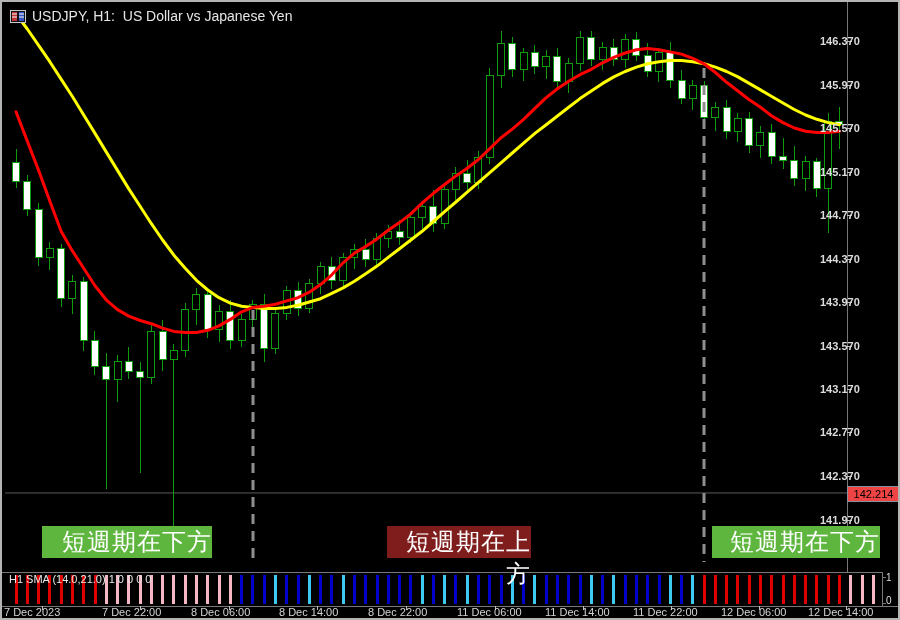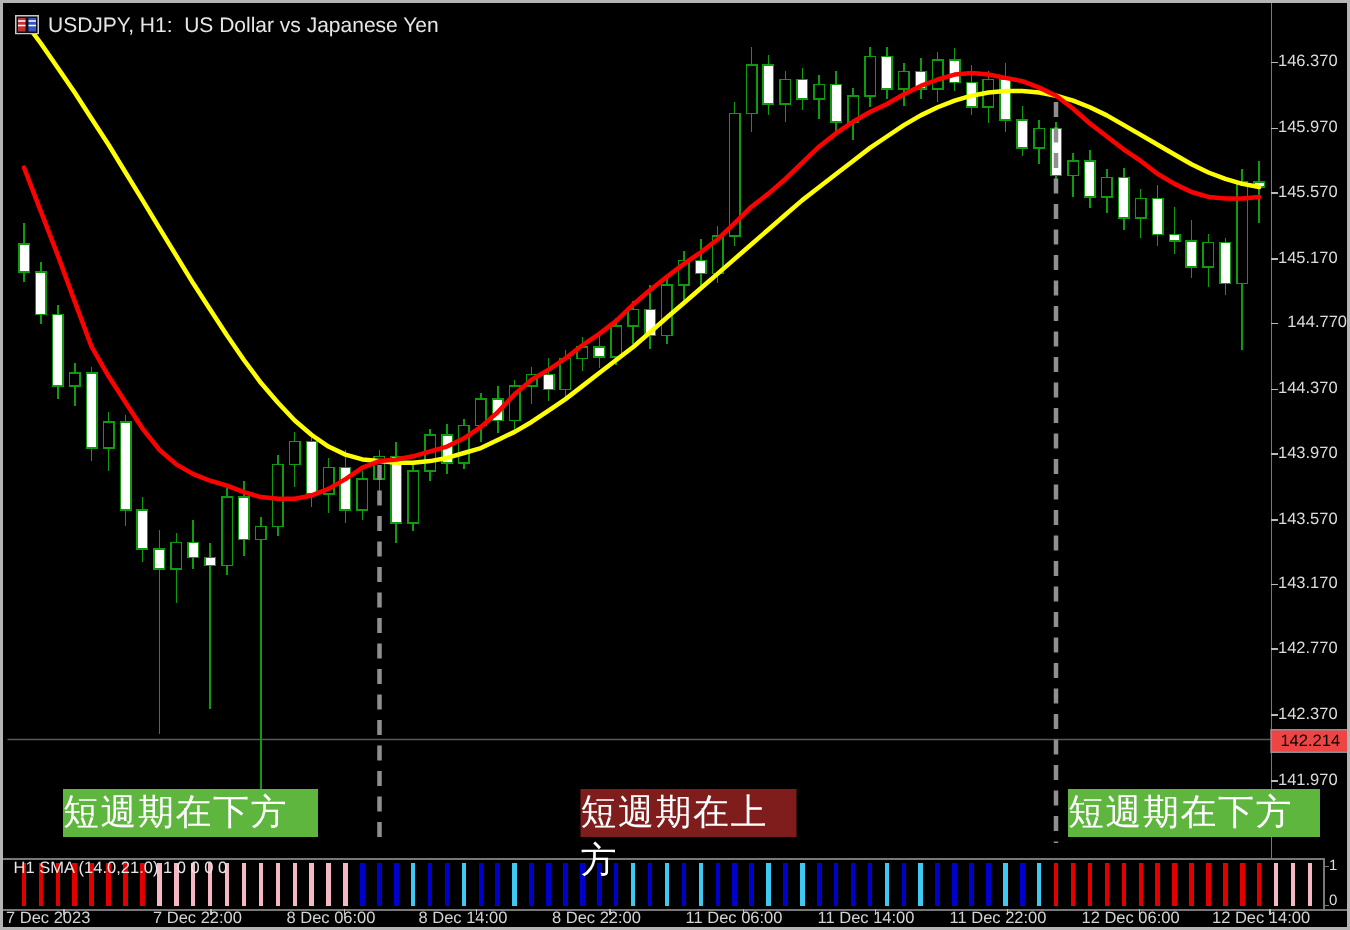--- a/index.html
+++ b/index.html
@@ -4,26 +4,26 @@
 <style>
   html,body{margin:0;padding:0;background:#222;}
   #stage{position:relative;width:900px;height:620px;background:#000;box-sizing:border-box;
          border:2px solid #b4b4b4;overflow:hidden;
          font-family:"Liberation Sans","DejaVu Sans",sans-serif;}
   #chart-svg{position:absolute;left:0;top:0;width:896px;height:616px;}
   .abs{position:absolute;}
   .title-bar{left:8px;top:6px;display:flex;align-items:center;gap:6px;color:#e6e6e6;
              font-size:14px;white-space:pre;}
   .px-label{color:#dcdcdc;font-size:11px;line-height:12px;}
-  .price-axis-label{left:850px;width:46px;text-align:left;}
+  .price-axis-label{left:818px;width:46px;text-align:left;font-weight:bold;}
   .time-label{top:604px;color:#d4d4d4;font-size:11px;white-space:nowrap;}
   .price-tag{left:845px;width:51px;height:14px;background:#ef4444;color:#000;
              font-size:11px;line-height:14px;text-align:center;border:1px solid #8792a0;}
   .trend-label{top:524px;height:32px;color:#fff;font-size:24px;line-height:32px;
-               text-align:left;font-weight:500;letter-spacing:1px;}
+               text-align:right;font-weight:500;letter-spacing:1px;}
   .ind-label{left:7px;top:571px;color:#e6e6e6;font-size:11px;white-space:pre;}
   .ind-scale{left:884px;color:#dcdcdc;font-size:10px;}
 </style>
 </head>
 <body>
 
 <div id="stage">
   <svg id="chart-svg" xmlns="http://www.w3.org/2000/svg" viewBox="0 0 896 616">
       <g>
   <line x1="3" y1="490.96500000000066" x2="845" y2="490.96500000000066" stroke="#5a5a5a" stroke-width="1"></line>
@@ -308,21 +308,21 @@
       <line x1="9" y1="7" x2="14" y2="7" stroke="#fff" stroke-width="1"></line>
     </svg>
     <span>USDJPY, H1:  US Dollar vs Japanese Yen</span>
   </div>
 
   <div id="price-axis">
       <div class="abs px-label price-axis-label" style="top: 33px;">146.370</div>
       <div class="abs px-label price-axis-label" style="top: 77px;">145.970</div>
       <div class="abs px-label price-axis-label" style="top: 120px;">145.570</div>
       <div class="abs px-label price-axis-label" style="top: 164px;">145.170</div>
-      <div class="abs px-label price-axis-label" style="top: 207px; text-align: right;">144.770</div>
+      <div class="abs px-label price-axis-label" style="top: 207px;">144.770</div>
       <div class="abs px-label price-axis-label" style="top: 251px;">144.370</div>
       <div class="abs px-label price-axis-label" style="top: 294px;">143.970</div>
       <div class="abs px-label price-axis-label" style="top: 338px;">143.570</div>
       <div class="abs px-label price-axis-label" style="top: 381px;">143.170</div>
       <div class="abs px-label price-axis-label" style="top: 424px;">142.770</div>
       <div class="abs px-label price-axis-label" style="top: 468px;">142.370</div>
       <div class="abs px-label price-axis-label" style="top: 512px;">141.970</div>
     </div>
 
   <div class="abs price-tag" style="top:484px;">142.214</div>

